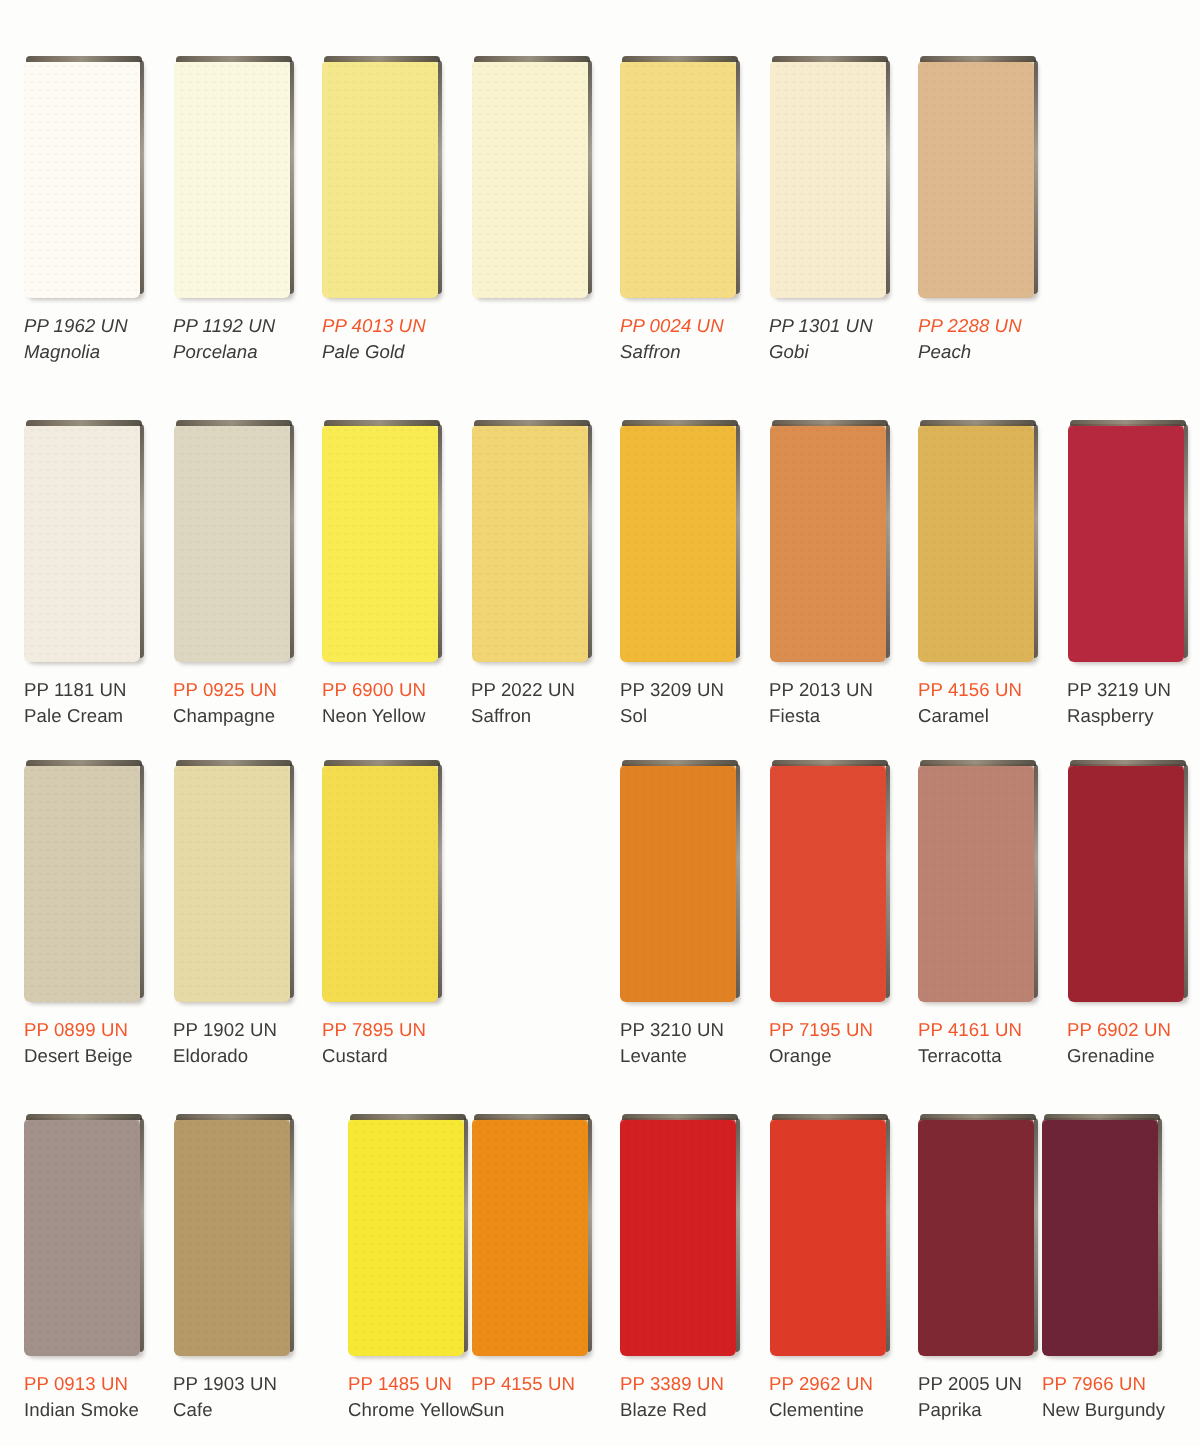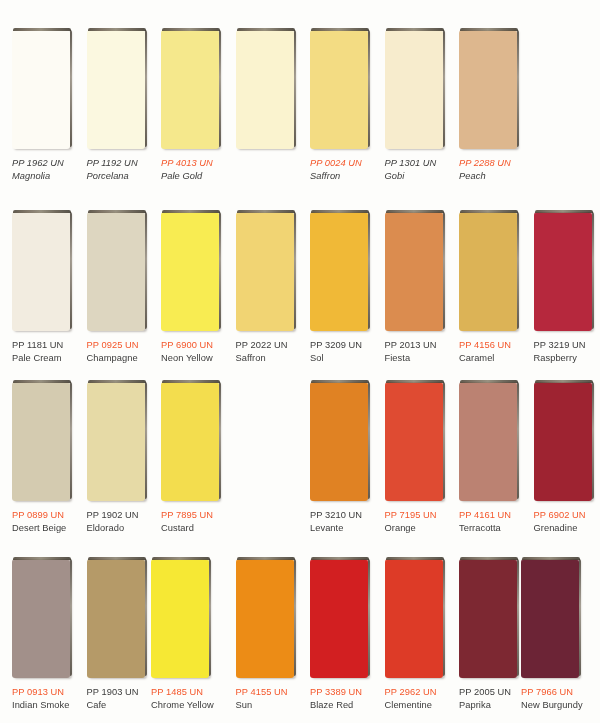--- a/index.html
+++ b/index.html
@@ -391,21 +391,21 @@
         <div class="chip-wrap">
           <div class="chip" style="background-color: rgb(181, 154, 104);">
             <div class="chip-texture"></div>
           </div>
         </div>
         <div class="labels">
           <div class="code">PP 1903 UN</div>
           <div class="name">Cafe</div>
         </div>
       </div>
-      <div class="swatch-cell" style="left: 139px; text-decoration: underline;">
+      <div class="swatch-cell" style="left: 162px; text-decoration: underline;">
         <div class="chip-wrap">
           <div class="chip" style="background-color: rgb(246, 232, 52);">
             <div class="chip-texture"></div>
           </div>
         </div>
         <div class="labels">
           <div class="code accent">PP 1485 UN</div>
           <div class="name">Chrome Yellow</div>
         </div>
       </div>

